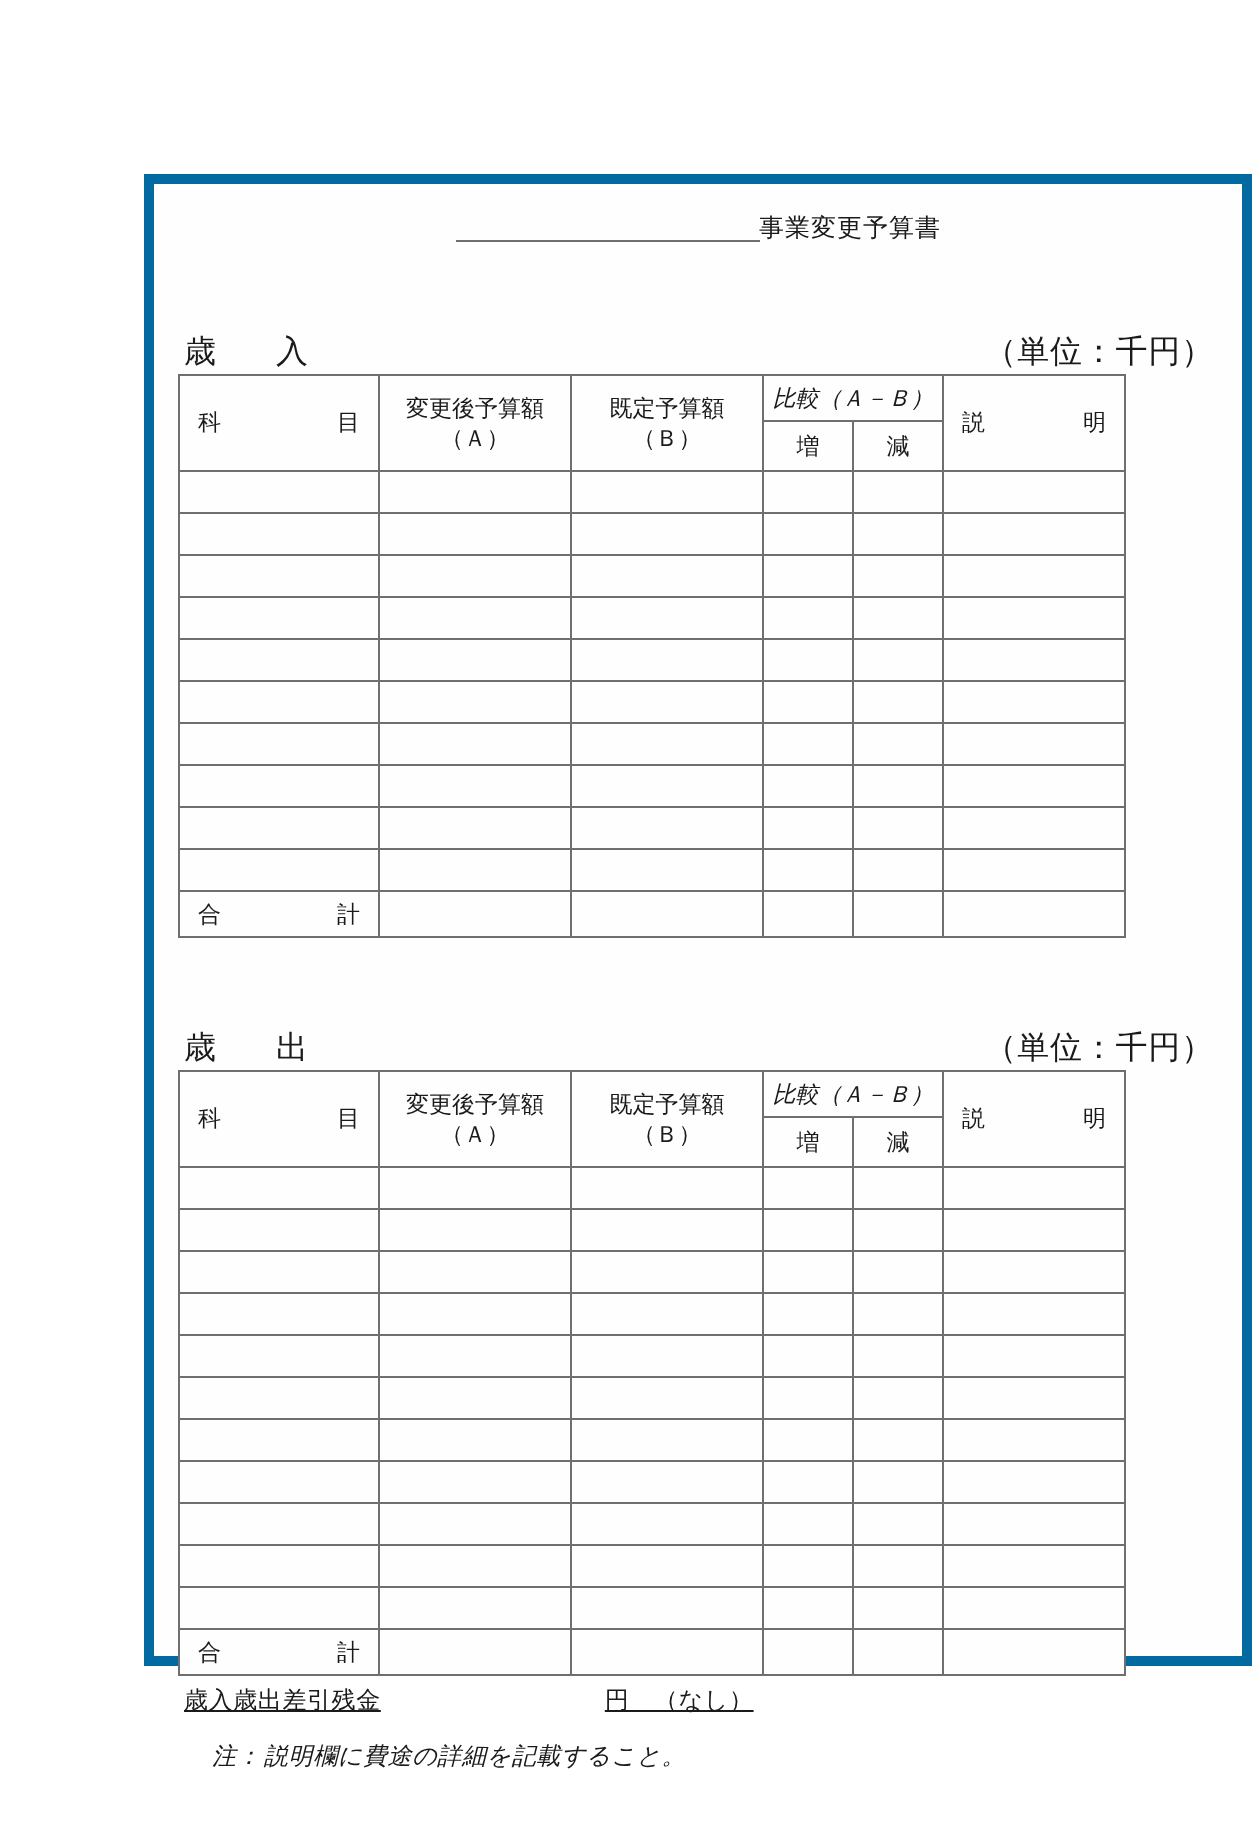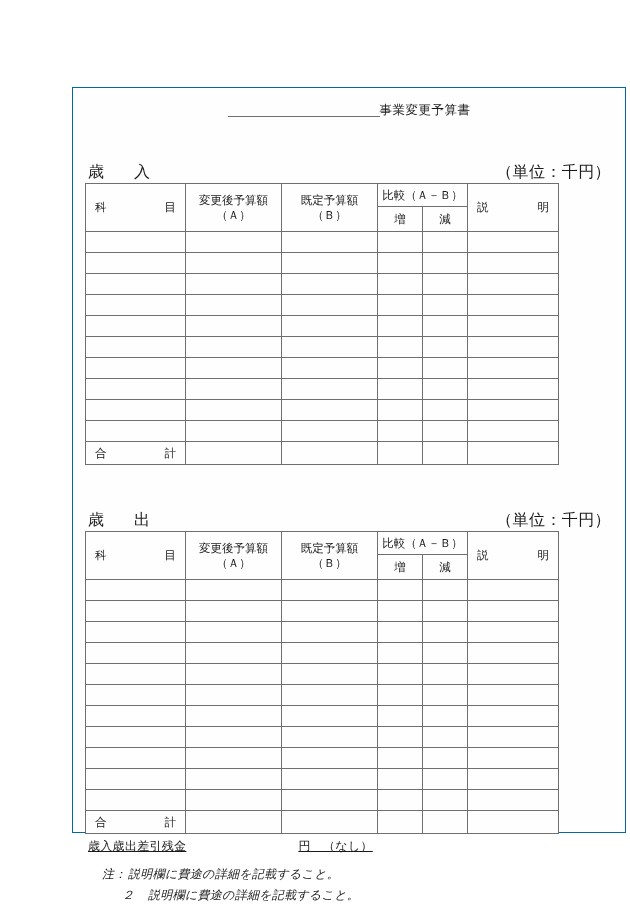--- a/index.html
+++ b/index.html
@@ -16,21 +16,21 @@
     overflow: hidden;
   }
 
   
   .page-frame {
     position: absolute;
     left: 72px;
     top: 87px;
     width: 554px;
     height: 746px;
-    border: 1px solid #0369a1;
+    border: 5px solid #0369a1;
     box-sizing: border-box;
     background: #fefefe;
   }
 
   .frame-inner {
     padding: 11px 11px 0 11px;
     box-sizing: border-box;
     height: 100%;
   }
 
@@ -93,21 +93,21 @@
   
   col.c-item  { width: 100px; }
   col.c-after { width: 96px;  }
   col.c-prev  { width: 96px;  }
   col.c-inc   { width: 45px;  }
   col.c-dec   { width: 45px;  }
   col.c-note  { width: 91px;  }
 
   
   .hdr-tall { height: 46px; line-height: 15px; }
-  .hdr-cmp  { height: 22px; line-height: 20px; }
+  .hdr-cmp  { height: 22px; line-height: 20px; font-style: italic; }
   .hdr-sub  { height: 24px; line-height: 22px; }
 
   .spread2 {
     display: block;
     padding: 0 9px;
     text-align: justify;
     text-align-last: justify;
   }
   .two-line { line-height: 15px; }
 
@@ -430,17 +430,16 @@
   </table>
 
   <div class="balance-line">
     <span class="balance-label">歳入歳出差引残金</span>
     <span class="balance-gap"></span>
     <span class="balance-value">円　（なし）</span>
   </div>
 
   <div class="notes">
         <div class="note-line"><span class="note-num">注：</span><span>説明欄に費途の詳細を記載すること。</span></div>
-        <div class="note-line note-indent"><span class="note-num">２</span><span>説明欄に費途の詳細を記載すること。</span></div>
       </div>
 
 </div>
 </div>
 
 </body></html>

